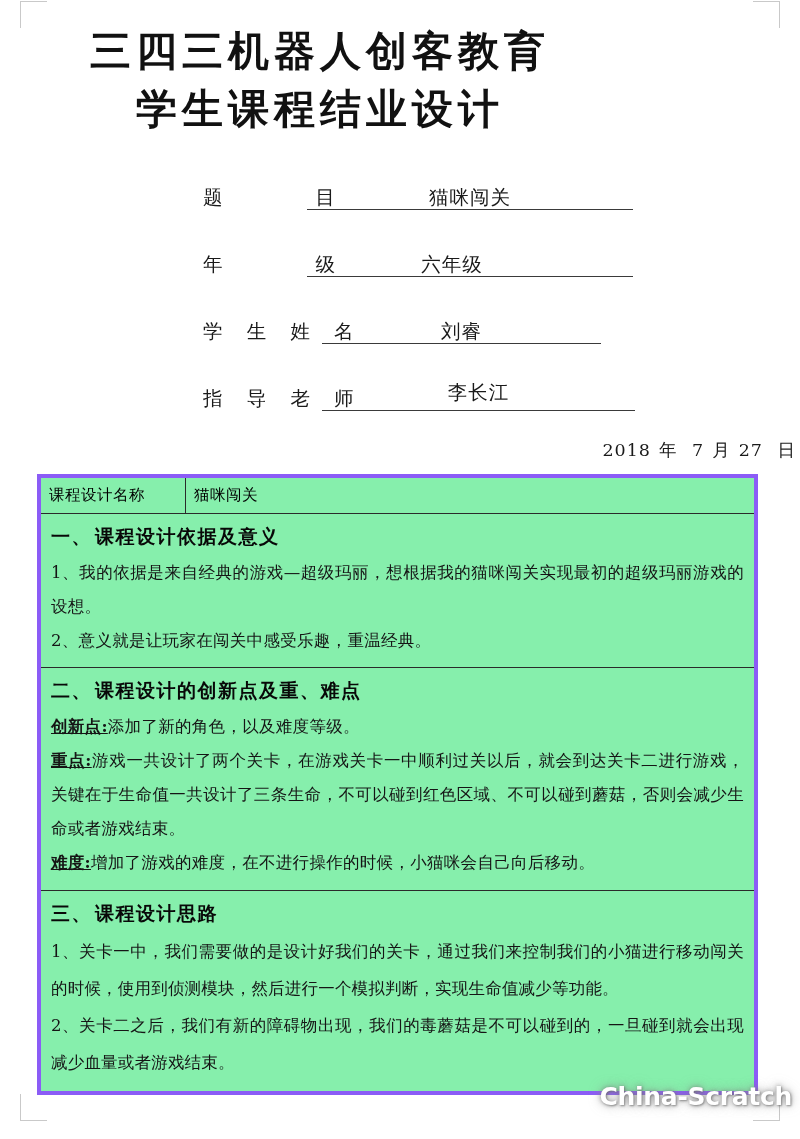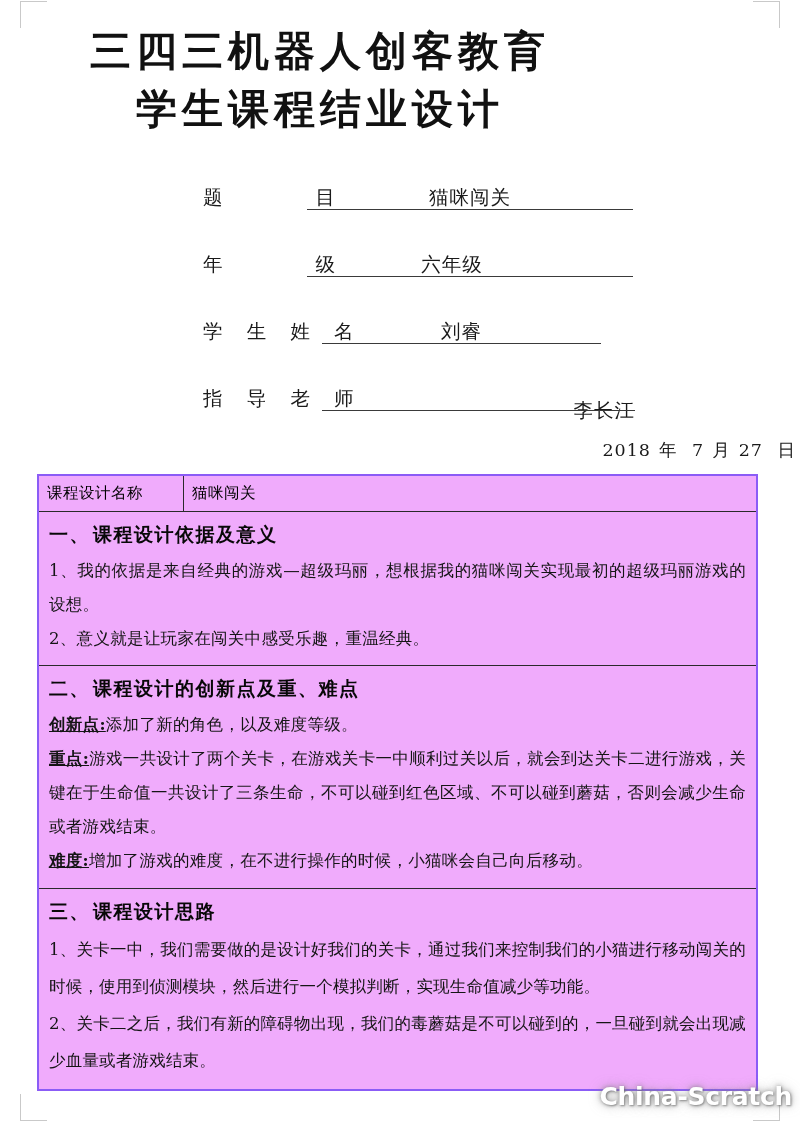--- a/index.html
+++ b/index.html
@@ -89,21 +89,21 @@
   .row-grade   .field-label .sp { display:inline-block; width: 92px; }
   .row-grade   .field-rule  { left: 307px; top: 33px; width: 326px; }
   .row-grade   .field-value { left: 289px; top: 8px;  width: 326px; }
 
   .row-student .field-label { left: 203px; top: 8px; letter-spacing: 9px; }
   .row-student .field-rule  { left: 322px; top: 33px; width: 279px; }
   .row-student .field-value { left: 322px; top: 8px;  width: 279px; }
 
   .row-teacher .field-label { left: 203px; top: 8px; letter-spacing: 9px; }
   .row-teacher .field-rule  { left: 322px; top: 33px; width: 313px; }
-  .row-teacher .field-value { left: 322px; top: 20px;  width: 313px; text-align: right; }
+  .row-teacher .field-value { left: 322px; top: 2px;  width: 313px; }
 
   
   .date-line {
     position: absolute;
     left: 0;
     top: 438px;
     width: 800px;
     text-align: right;
     font-size: 17.5px;
     color: #1a1a1a;
@@ -111,22 +111,22 @@
   }
   .date-line span { margin: 0 4px; }
 
   
   .doc-table {
     position: absolute;
     left: 37px;
     top: 474px;
     width: 721px;
     border-collapse: collapse;
-    border: 2px solid #8b5cf6;
-    background: #f0abfc;
+    border: 4px solid #8b5cf6;
+    background: #86efac;
     table-layout: fixed;
   }
   .doc-table td {
     border: 1px solid #2a2a2a;
     vertical-align: top;
     padding: 0;
   }
   .doc-table tr.row-name td {
     height: 35px;
     vertical-align: middle;

